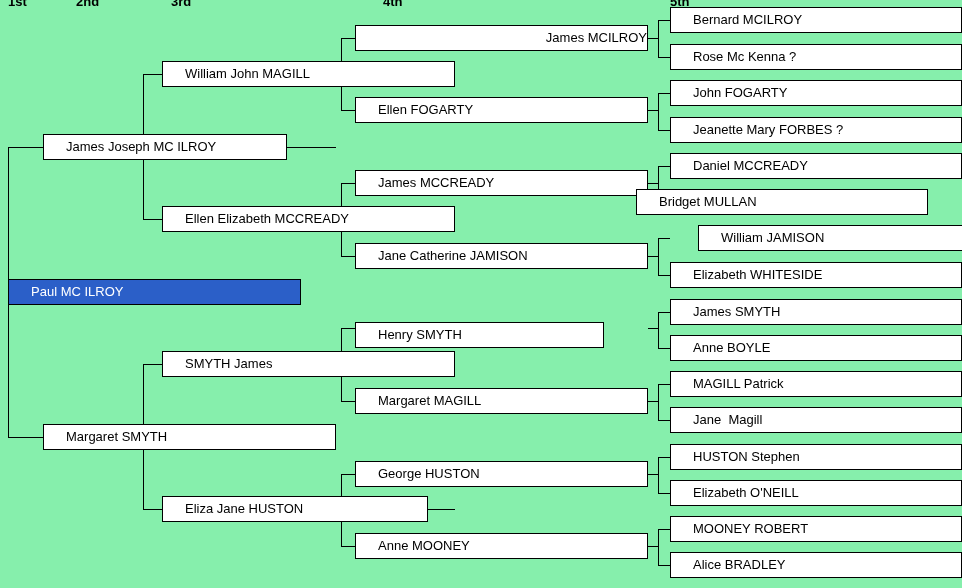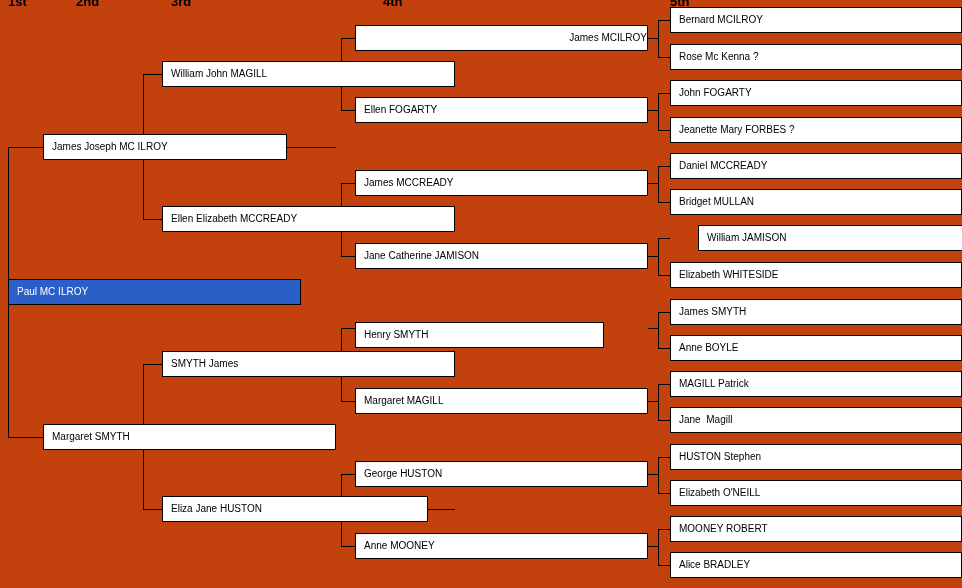--- a/index.html
+++ b/index.html
@@ -11,40 +11,40 @@
     width: 962px;
     height: 588px;
     background: #efebe0;
     font-family: "Liberation Sans", sans-serif;
     overflow: hidden;
   }
   #chart {
     position: relative;
     width: 962px;
     height: 588px;
-    background: #c2410c;
+    background: #86efac;
   }
   .gen-header {
     position: absolute;
     font-size: 13px;
     font-weight: bold;
     color: #000;
     white-space: nowrap;
     line-height: 13px;
   }
   .node {
     position: absolute;
     box-sizing: border-box;
     background: #ffffff;
     border: 1px solid #000000;
     height: 26px;
     line-height: 24px;
-    font-size: 10px;
+    font-size: 13px;
     color: #000000;
-    padding-left: 8px;
+    padding-left: 22px;
     white-space: pre;
     overflow: hidden;
     text-overflow: clip;
   }
   .node.selected {
     background: #2b5fc8;
     color: #ffffff;
     border-color: #000000;
   }
   .hline {
@@ -145,21 +145,21 @@
       <div class="node" style="left: 355px; top: 243px; width: 293px;">Jane Catherine JAMISON</div>
       <div class="node" style="left: 355px; top: 322px; width: 249px;">Henry SMYTH</div>
       <div class="node" style="left: 355px; top: 388px; width: 293px;">Margaret MAGILL</div>
       <div class="node" style="left: 355px; top: 461px; width: 293px;">George HUSTON</div>
       <div class="node" style="left: 355px; top: 533px; width: 293px;">Anne MOONEY</div>
       <div class="node" style="left: 670px; top: 7px; width: 292px;">Bernard MCILROY</div>
       <div class="node" style="left: 670px; top: 44px; width: 292px;">Rose Mc Kenna ?</div>
       <div class="node" style="left: 670px; top: 80px; width: 292px;">John FOGARTY</div>
       <div class="node" style="left: 670px; top: 117px; width: 292px;">Jeanette Mary FORBES ?</div>
       <div class="node" style="left: 670px; top: 153px; width: 292px;">Daniel MCCREADY</div>
-      <div class="node" style="left: 670px; top: 189px; width: 292px;">Bridget MULLAN</div>
+      <div class="node" style="left: 636px; top: 189px; width: 292px;">Bridget MULLAN</div>
       <div class="node" style="left: 670px; top: 225px; width: 292px; margin-left: 28px;">William JAMISON</div>
       <div class="node" style="left: 670px; top: 262px; width: 292px;">Elizabeth WHITESIDE</div>
       <div class="node" style="left: 670px; top: 299px; width: 292px;">James SMYTH</div>
       <div class="node" style="left: 670px; top: 335px; width: 292px;">Anne BOYLE</div>
       <div class="node" style="left: 670px; top: 371px; width: 292px;">MAGILL Patrick</div>
       <div class="node" style="left: 670px; top: 407px; width: 292px;">Jane  Magill</div>
       <div class="node" style="left: 670px; top: 444px; width: 292px;">HUSTON Stephen</div>
       <div class="node" style="left: 670px; top: 480px; width: 292px;">Elizabeth O'NEILL</div>
       <div class="node" style="left: 670px; top: 516px; width: 292px;">MOONEY ROBERT</div>
       <div class="node" style="left: 670px; top: 552px; width: 292px;">Alice BRADLEY</div>

